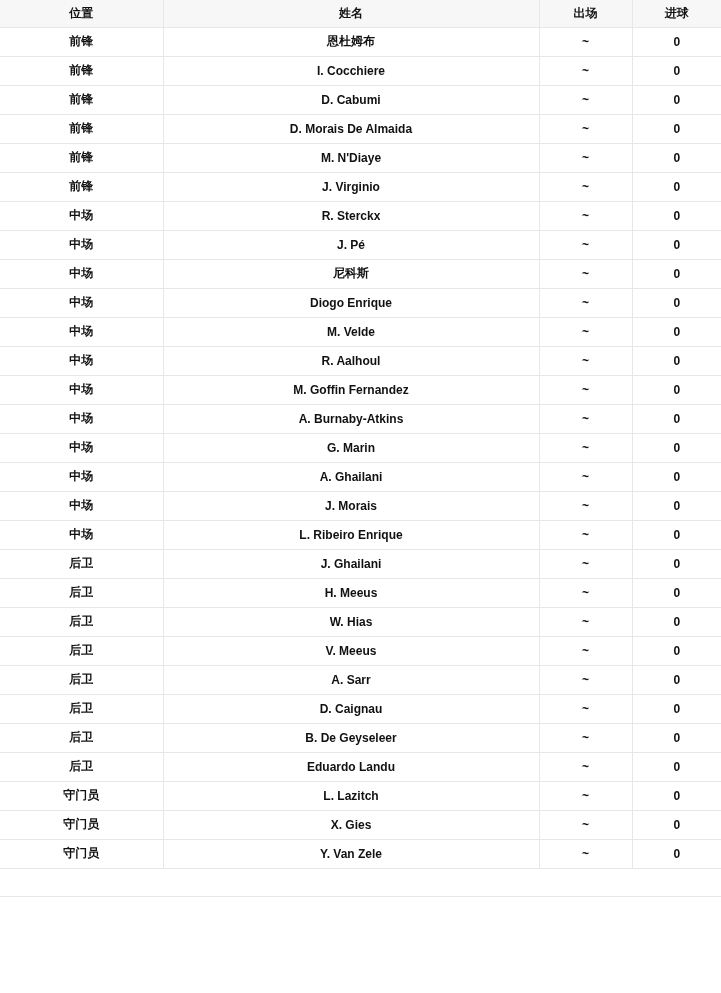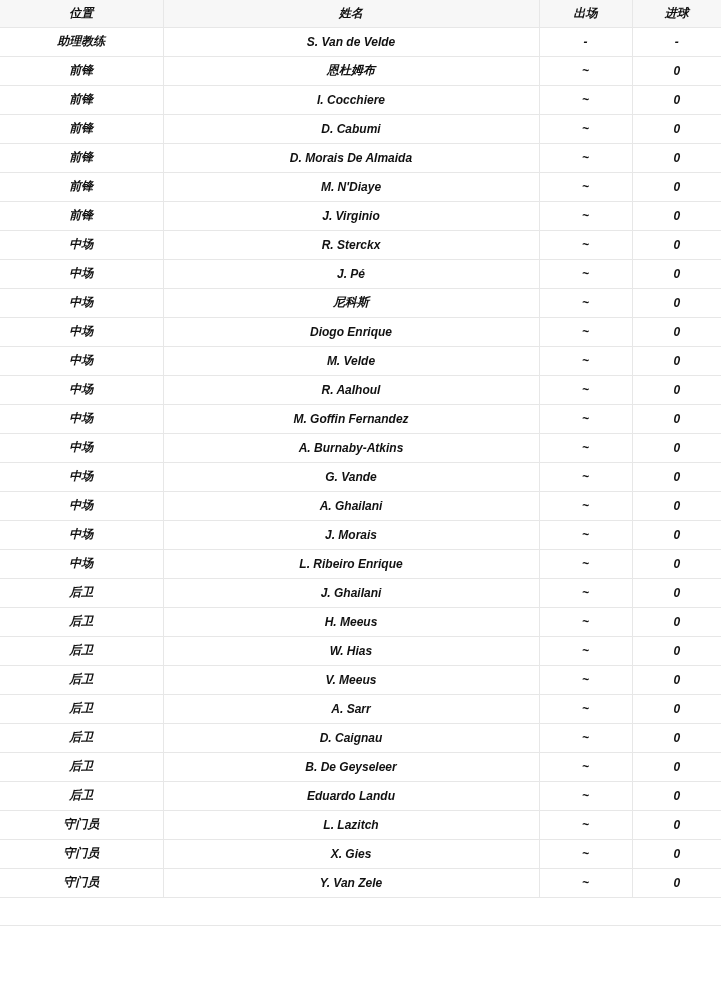--- a/index.html
+++ b/index.html
@@ -11,21 +11,20 @@
   body {
     width: 721px;
     height: 993px;
     font-family: "Liberation Sans", "DejaVu Sans", sans-serif;
     overflow: hidden;
   }
   table.squad {
     width: 721px;
     border-collapse: collapse;
     table-layout: fixed;
-    font-style: italic;
   }
   col.col-position    { width: 163px; }
   col.col-name        { width: 376px; }
   col.col-appearances { width: 93px;  }
   col.col-goals       { width: 89px;  }
   th, td {
     font-size: 12px;
     font-weight: bold;
     color: #111111;
     text-align: center;
@@ -65,26 +64,20 @@
   <thead>
     <tr>
         <th>位置</th>
         <th>姓名</th>
         <th>出场</th>
         <th>进球</th>
       </tr>
   </thead>
   <tbody>
       <tr>
-        <td>助理教练</td>
-        <td>S. Van de Velde</td>
-        <td>-</td>
-        <td>-</td>
-      </tr>
-      <tr>
         <td>前锋</td>
         <td>恩杜姆布</td>
         <td>~</td>
         <td>0</td>
       </tr>
       <tr>
         <td>前锋</td>
         <td>I. Cocchiere</td>
         <td>~</td>
         <td>0</td>
@@ -156,21 +149,21 @@
         <td>0</td>
       </tr>
       <tr>
         <td>中场</td>
         <td>A. Burnaby-Atkins</td>
         <td>~</td>
         <td>0</td>
       </tr>
       <tr>
         <td>中场</td>
-        <td>G. Vande</td>
+        <td>G. Marin</td>
         <td>~</td>
         <td>0</td>
       </tr>
       <tr>
         <td>中场</td>
         <td>A. Ghailani</td>
         <td>~</td>
         <td>0</td>
       </tr>
       <tr>

